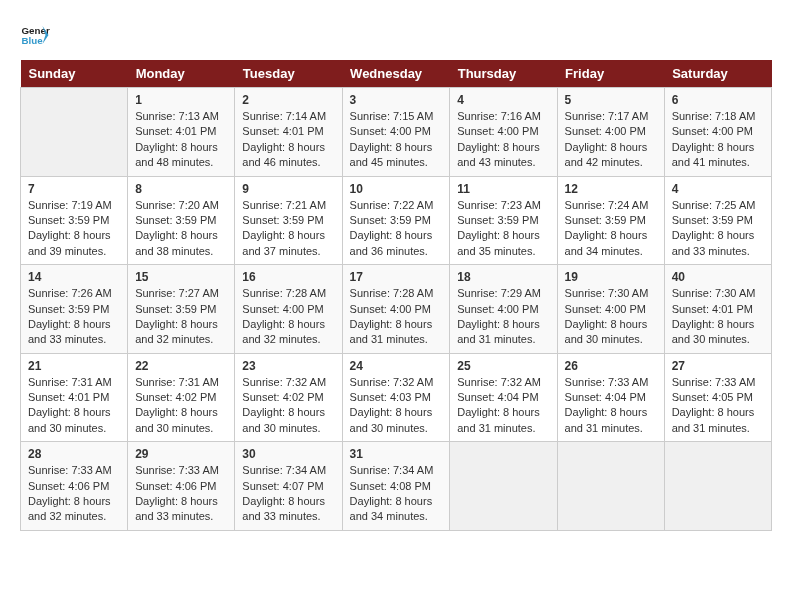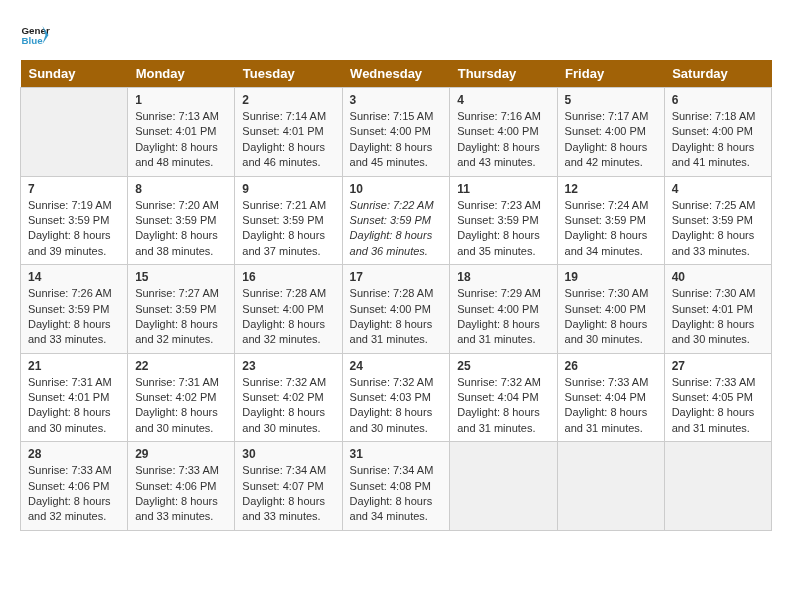--- a/index.html
+++ b/index.html
@@ -36,21 +36,21 @@
     .subtitle {
       font-size: 14px;
       color: #555;
     }
     table {
       width: 100%;
       border-collapse: collapse;
       font-size: 11px;
     }
     thead tr th {
-      background-color: #a16207;
+      background-color: #7f1d1d;
       color: #fff;
       text-align: left;
       padding: 6px 8px;
       font-size: 13px;
       font-weight: bold;
     }
     tbody tr td {
       border: 1px solid #ccc;
       vertical-align: top;
       padding: 5px 7px;
@@ -173,21 +173,21 @@
         </td>
         <td>
           <span class="day-number">9</span>
           <div class="day-info" style="white-space: pre-line;">Sunrise: 7:21 AM
 Sunset: 3:59 PM
 Daylight: 8 hours
 and 37 minutes.</div>
         </td>
         <td>
           <span class="day-number">10</span>
-          <div class="day-info" style="white-space: pre-line; font-style: italic;">Sunrise: 7:22 AM
+          <div class="day-info" style="white-space: pre-line;">Sunrise: 7:22 AM
 Sunset: 3:59 PM
 Daylight: 8 hours
 and 36 minutes.</div>
         </td>
         <td>
           <span class="day-number">11</span>
           <div class="day-info" style="white-space: pre-line;">Sunrise: 7:23 AM
 Sunset: 3:59 PM
 Daylight: 8 hours
 and 35 minutes.</div>

